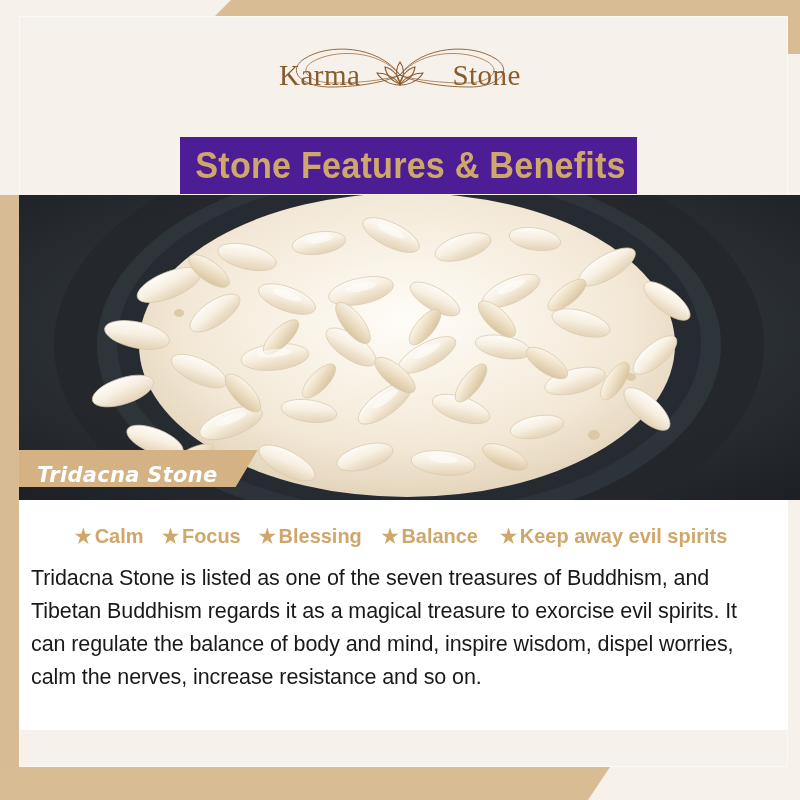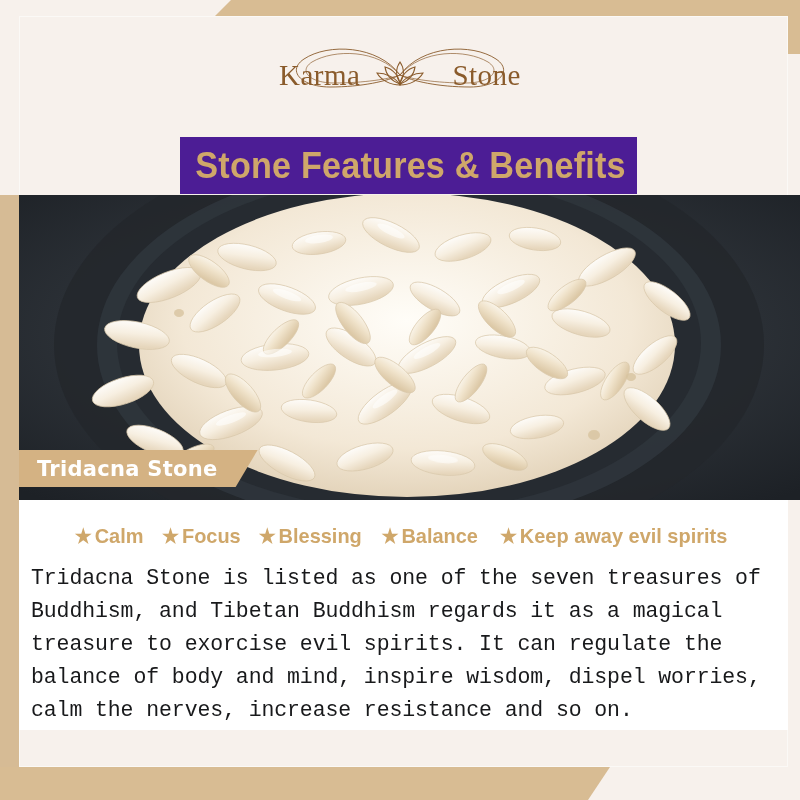--- a/index.html
+++ b/index.html
@@ -146,22 +146,23 @@
 
   
   .stone-label {
     position: absolute;
     left: 19px;
     top: 450px;
     height: 37px;
     padding: 0 40px 0 18px;
     background: #d4b283;
     display: flex;
-    align-items: center;
+    align-items: flex-end;
     clip-path: polygon(0 0, 100% 0, calc(100% - 22px) 100%, 0 100%);
+    font-style: italic;
   }
   .stone-label-text {
     color: #ffffff;
     font-family: "DejaVu Sans", sans-serif;
     font-weight: bold;
     font-size: 21px;
     letter-spacing: 0.3px;
     white-space: nowrap;
   }
 
@@ -200,21 +201,21 @@
     font-size: 20px;
     line-height: 1;
     color: #cfa76a;
   }
 
   .description {
     position: absolute;
     top: 62px;
     left: 12px;
     width: 746px;
-    font-family: Liberation Mono, monospace;
+    font-family: Liberation Sans, sans-serif;
     font-size: 21.5px;
     line-height: 33px;
     color: #18191b;
     letter-spacing: -0.1px;
   }
 </style>
 </head>
 <body>
 
 <div id="poster">

